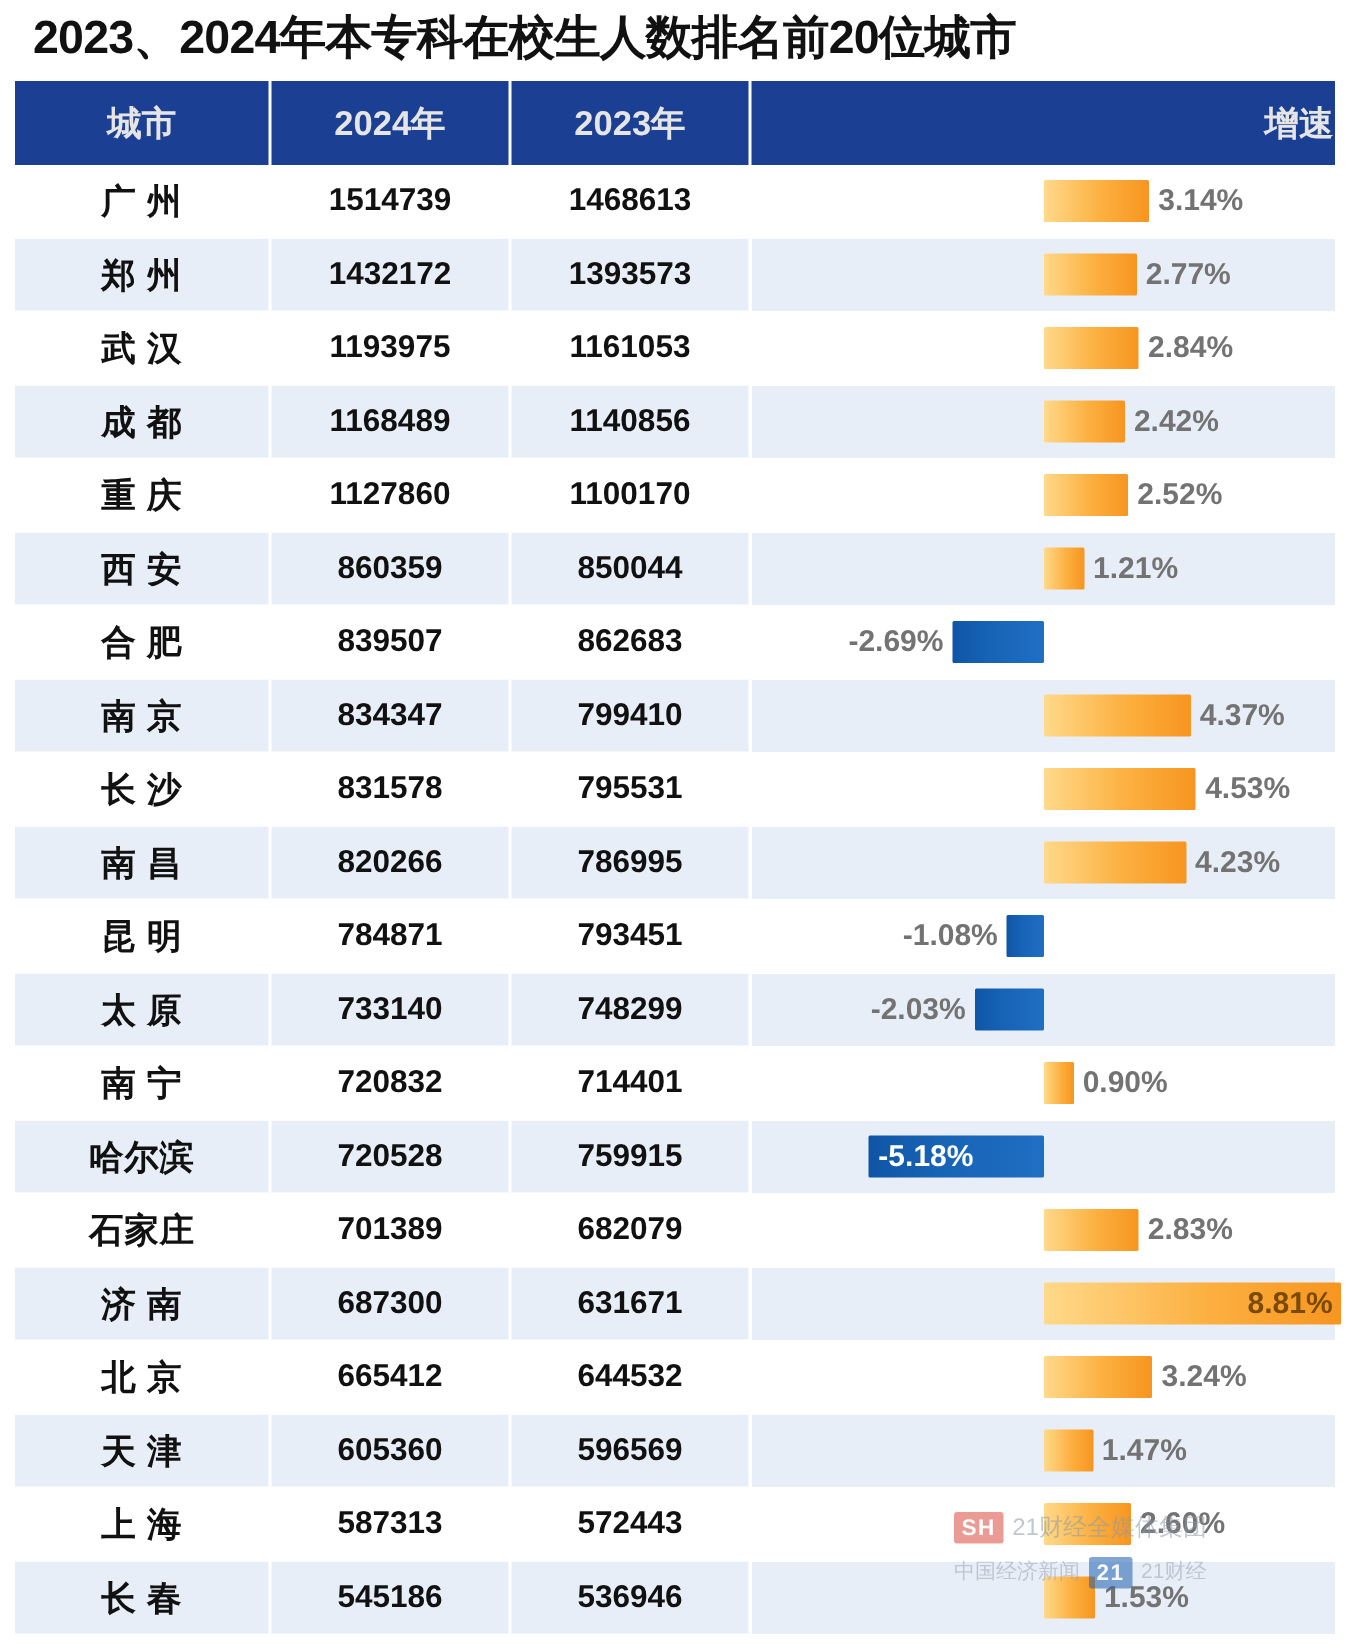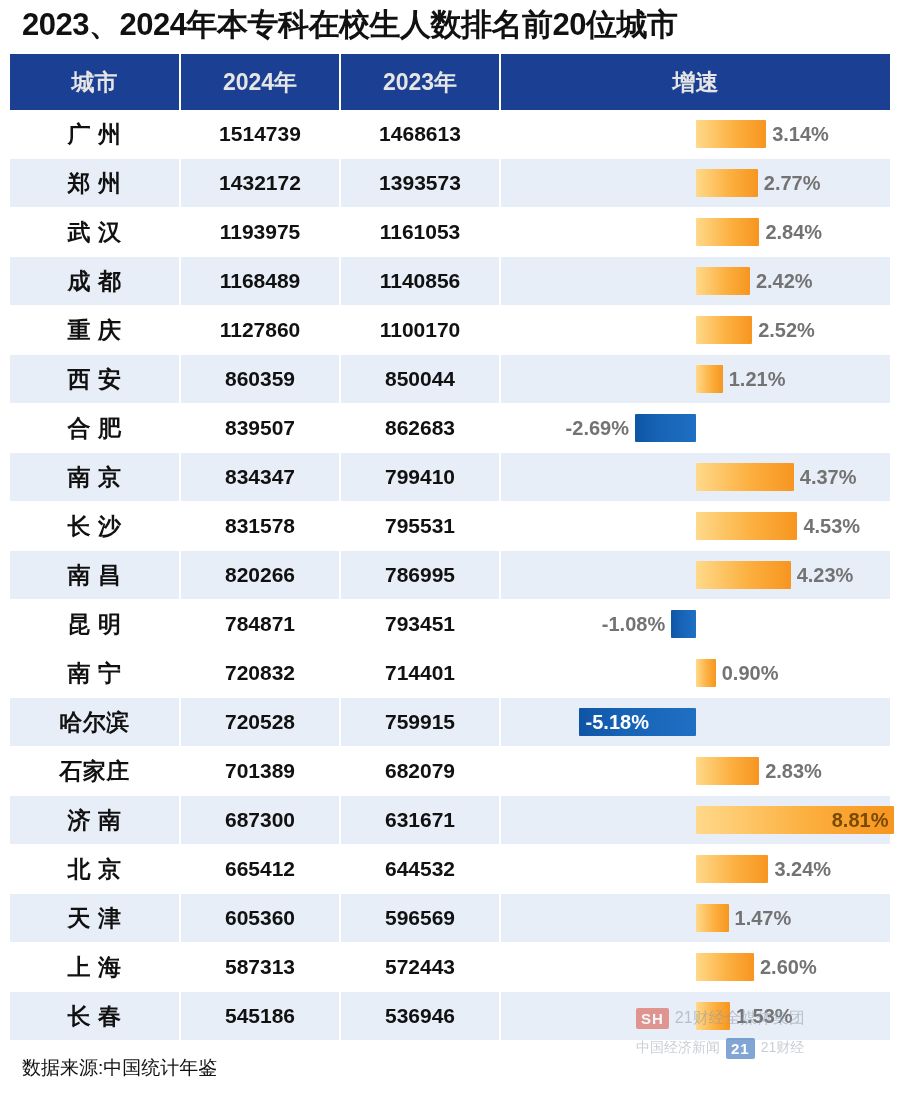--- a/index.html
+++ b/index.html
@@ -41,21 +41,21 @@
   thead th {
     background: #1b3f92;
     color: #e5e5e5;
     font-size: 23px;
     font-weight: bold;
     height: 54px;
     text-align: center;
     vertical-align: middle;
     border-right: 2px solid #ffffff;
   }
-  thead th:last-child { border-right: none; }
+  thead th:last-child { border-right: none; text-align: right; }
 
   tbody td {
     height: 46px;
     font-size: 21px;
     font-weight: bold;
     color: #111111;
     text-align: center;
     vertical-align: middle;
     border-right: 2px solid #ffffff;
     border-bottom: 1px solid #ffffff;
@@ -293,20 +293,31 @@
           <td class="city">昆 明</td>
           <td>784871</td>
           <td>793451</td>
           <td class="growth">
             <div class="growth-wrap">
               <div class="bar neg" style="width: 24.3px;"></div>
               <div class="bar-label" style="right: calc(50% + 30.3px);">-1.08%</div>
             </div>
           </td>
         </tr>
+        <tr class="even">
+          <td class="city">太 原</td>
+          <td>733140</td>
+          <td>748299</td>
+          <td class="growth">
+            <div class="growth-wrap">
+              <div class="bar neg" style="width: 45.675px;"></div>
+              <div class="bar-label" style="right: calc(50% + 51.675px);">-2.03%</div>
+            </div>
+          </td>
+        </tr>
         <tr class="odd">
           <td class="city">南 宁</td>
           <td>720832</td>
           <td>714401</td>
           <td class="growth">
             <div class="growth-wrap">
               <div class="bar pos" style="width: 20.25px;"></div>
               <div class="bar-label" style="left: calc(50% + 26.25px);">0.90%</div>
             </div>
           </td>

